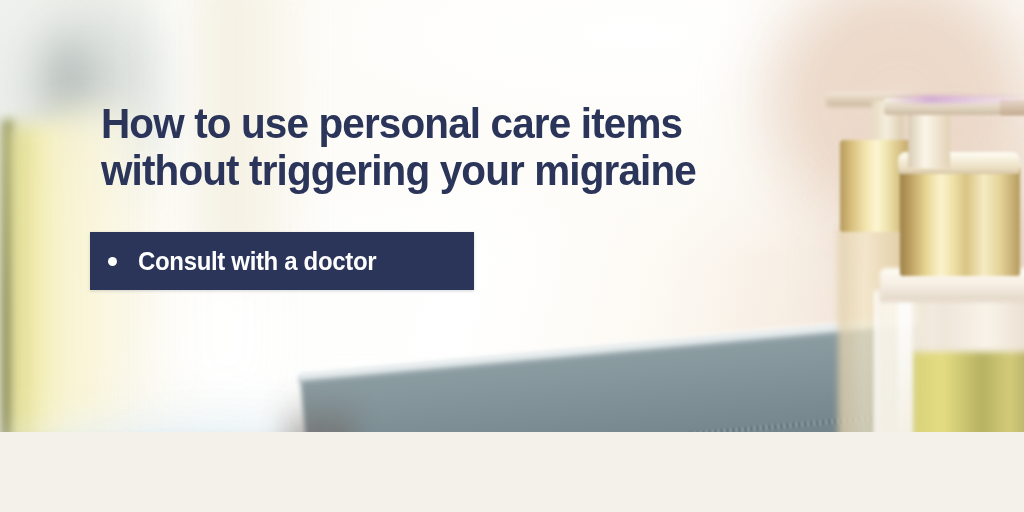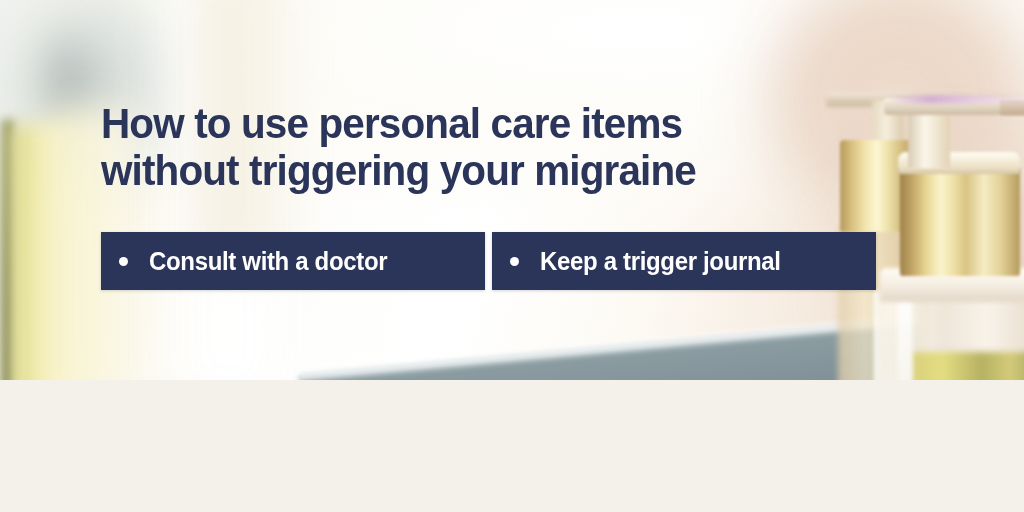--- a/index.html
+++ b/index.html
@@ -4,21 +4,21 @@
 <style>
   html,body{margin:0;padding:0;}
   body{
     width:1024px;height:512px;overflow:hidden;
     font-family:"Liberation Sans", sans-serif;
     background:#f3f1ea;
   }
 
   #graphic{
     position:relative;
-    width:1024px;height:380px;
+    width:1024px;height:432px;
     overflow:hidden;
     background:#efeee8;
   }
 
   
   .bg-layer{position:absolute;inset:0;}
 
   
   .bg-base{
     background:
@@ -263,21 +263,21 @@
     font-size:43px;
     line-height:47px;
     letter-spacing:-0.9px;
     transform:scaleX(.94);
     transform-origin:left top;
     white-space:pre-line;
   }
 
   .cards{
     position:absolute;
-    left:101px;top:232px;
+    left:90px;top:232px;
     width:775px;
     display:grid;
     grid-template-columns:384px 384px;
     column-gap:7px;
     row-gap:18px;
   }
 
   .card{
     height:58px;
     background:#2b3459;
@@ -366,20 +366,16 @@
 
     <div class="cards">
 
       <div class="card">
         <span class="card-bullet"></span>
         <span class="card-label">Consult with a doctor</span>
       </div>
 
 
 
-      <div class="card">
-        <span class="card-bullet"></span>
-        <span class="card-label">Keep a trigger journal</span>
-      </div>
 
     </div>
   </div>
 </div>
 
 </body></html>

